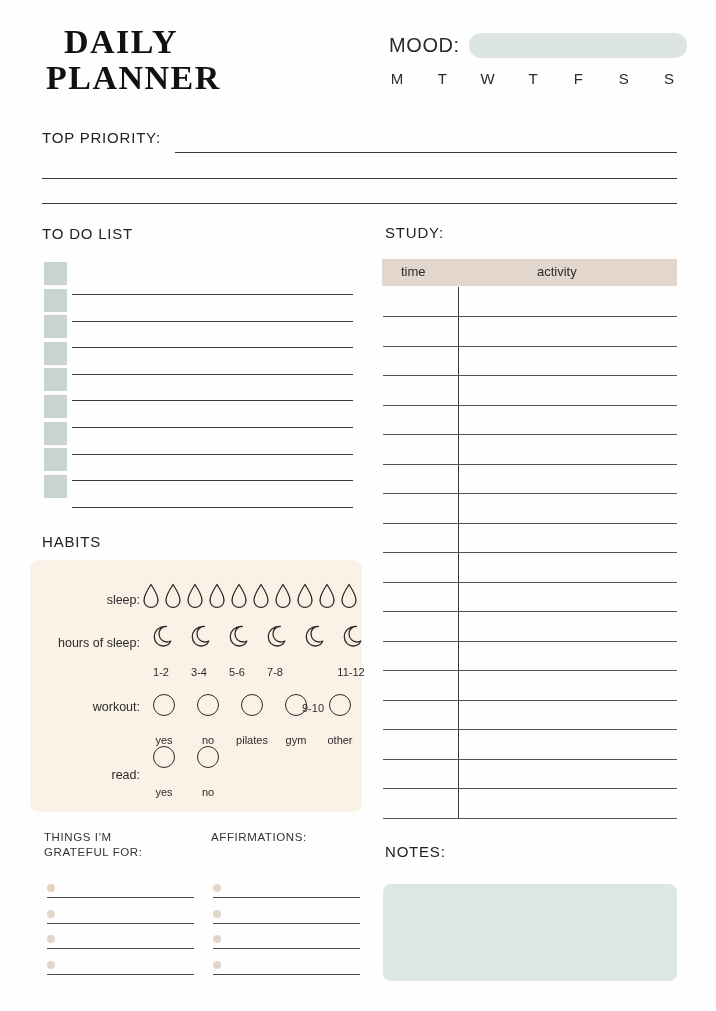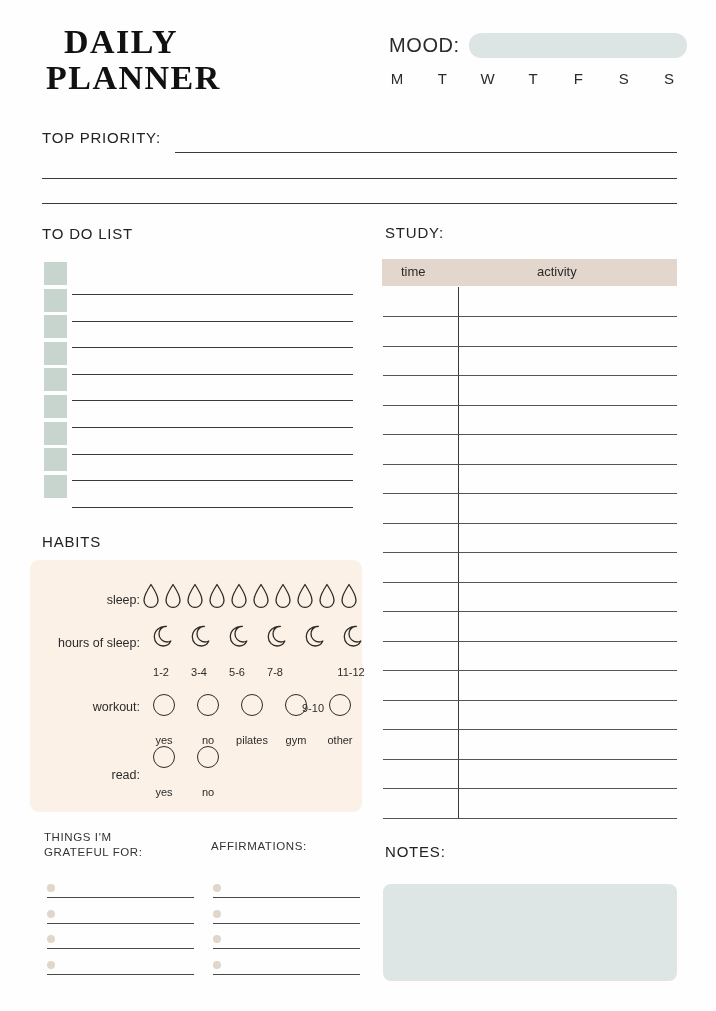--- a/index.html
+++ b/index.html
@@ -419,21 +419,21 @@
       <div class="dot" style="left: 47px; top: 884px;"></div>
       <div class="mini-line" style="left: 47px; top: 897px; width: 147px;"></div>
       <div class="dot" style="left: 47px; top: 909.5px;"></div>
       <div class="mini-line" style="left: 47px; top: 922.5px; width: 147px;"></div>
       <div class="dot" style="left: 47px; top: 935px;"></div>
       <div class="mini-line" style="left: 47px; top: 948px; width: 147px;"></div>
       <div class="dot" style="left: 47px; top: 960.5px;"></div>
       <div class="mini-line" style="left: 47px; top: 973.5px; width: 147px;"></div>
     </div>
 
-  <div class="mini-heading" style="left:211px; top:830px;margin-top:9px;">AFFIRMATIONS:</div>
+  <div class="mini-heading" style="left:211px; top:830px;">AFFIRMATIONS:</div>
   <div id="affirmations-list">
       <div class="dot" style="left: 213px; top: 884px;"></div>
       <div class="mini-line" style="left: 213px; top: 897px; width: 147px;"></div>
       <div class="dot" style="left: 213px; top: 909.5px;"></div>
       <div class="mini-line" style="left: 213px; top: 922.5px; width: 147px;"></div>
       <div class="dot" style="left: 213px; top: 935px;"></div>
       <div class="mini-line" style="left: 213px; top: 948px; width: 147px;"></div>
       <div class="dot" style="left: 213px; top: 960.5px;"></div>
       <div class="mini-line" style="left: 213px; top: 973.5px; width: 147px;"></div>
     </div>

